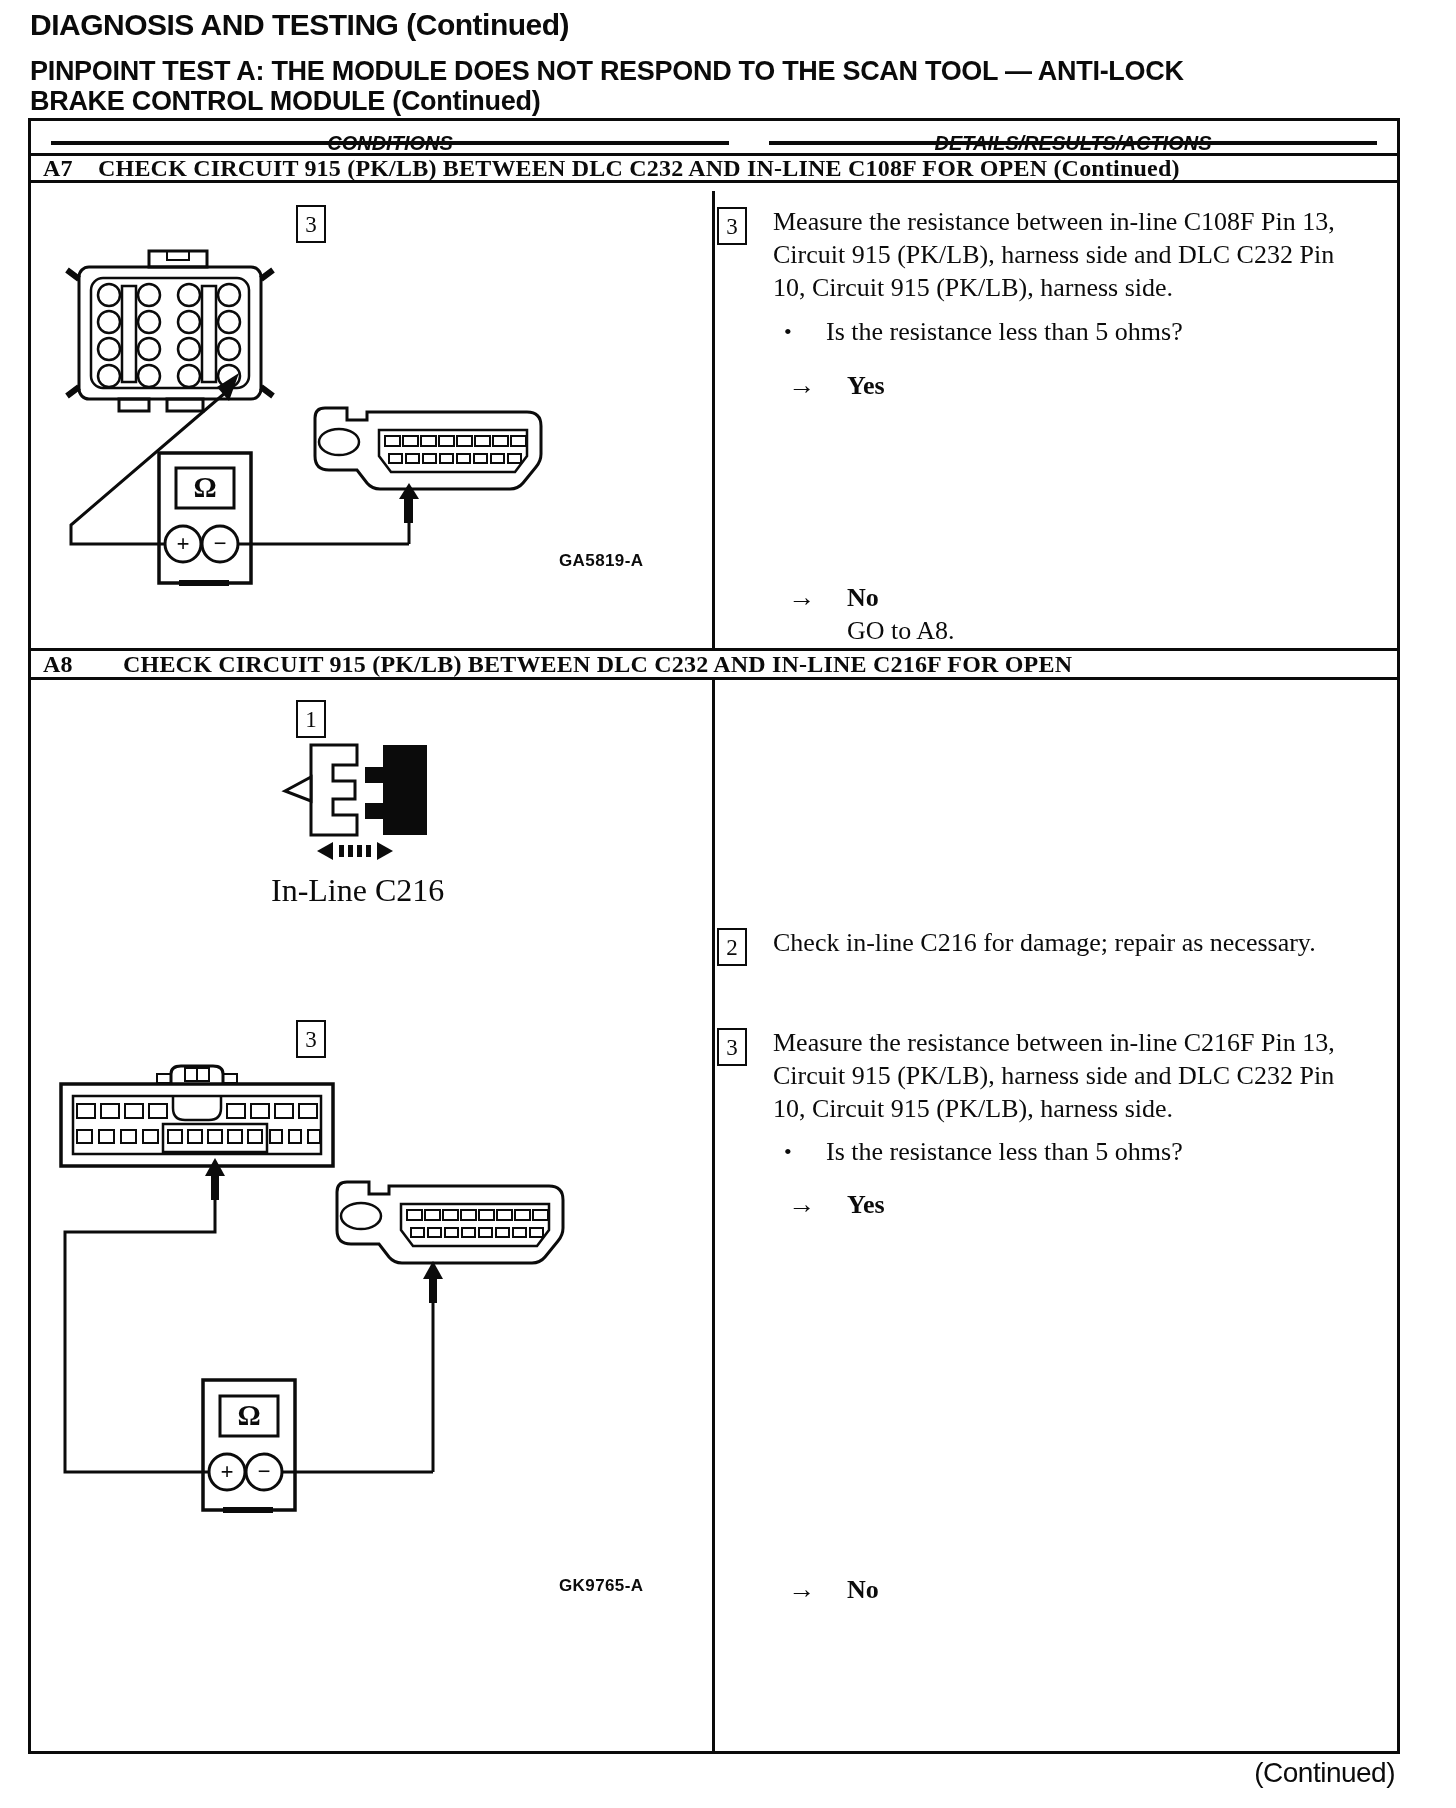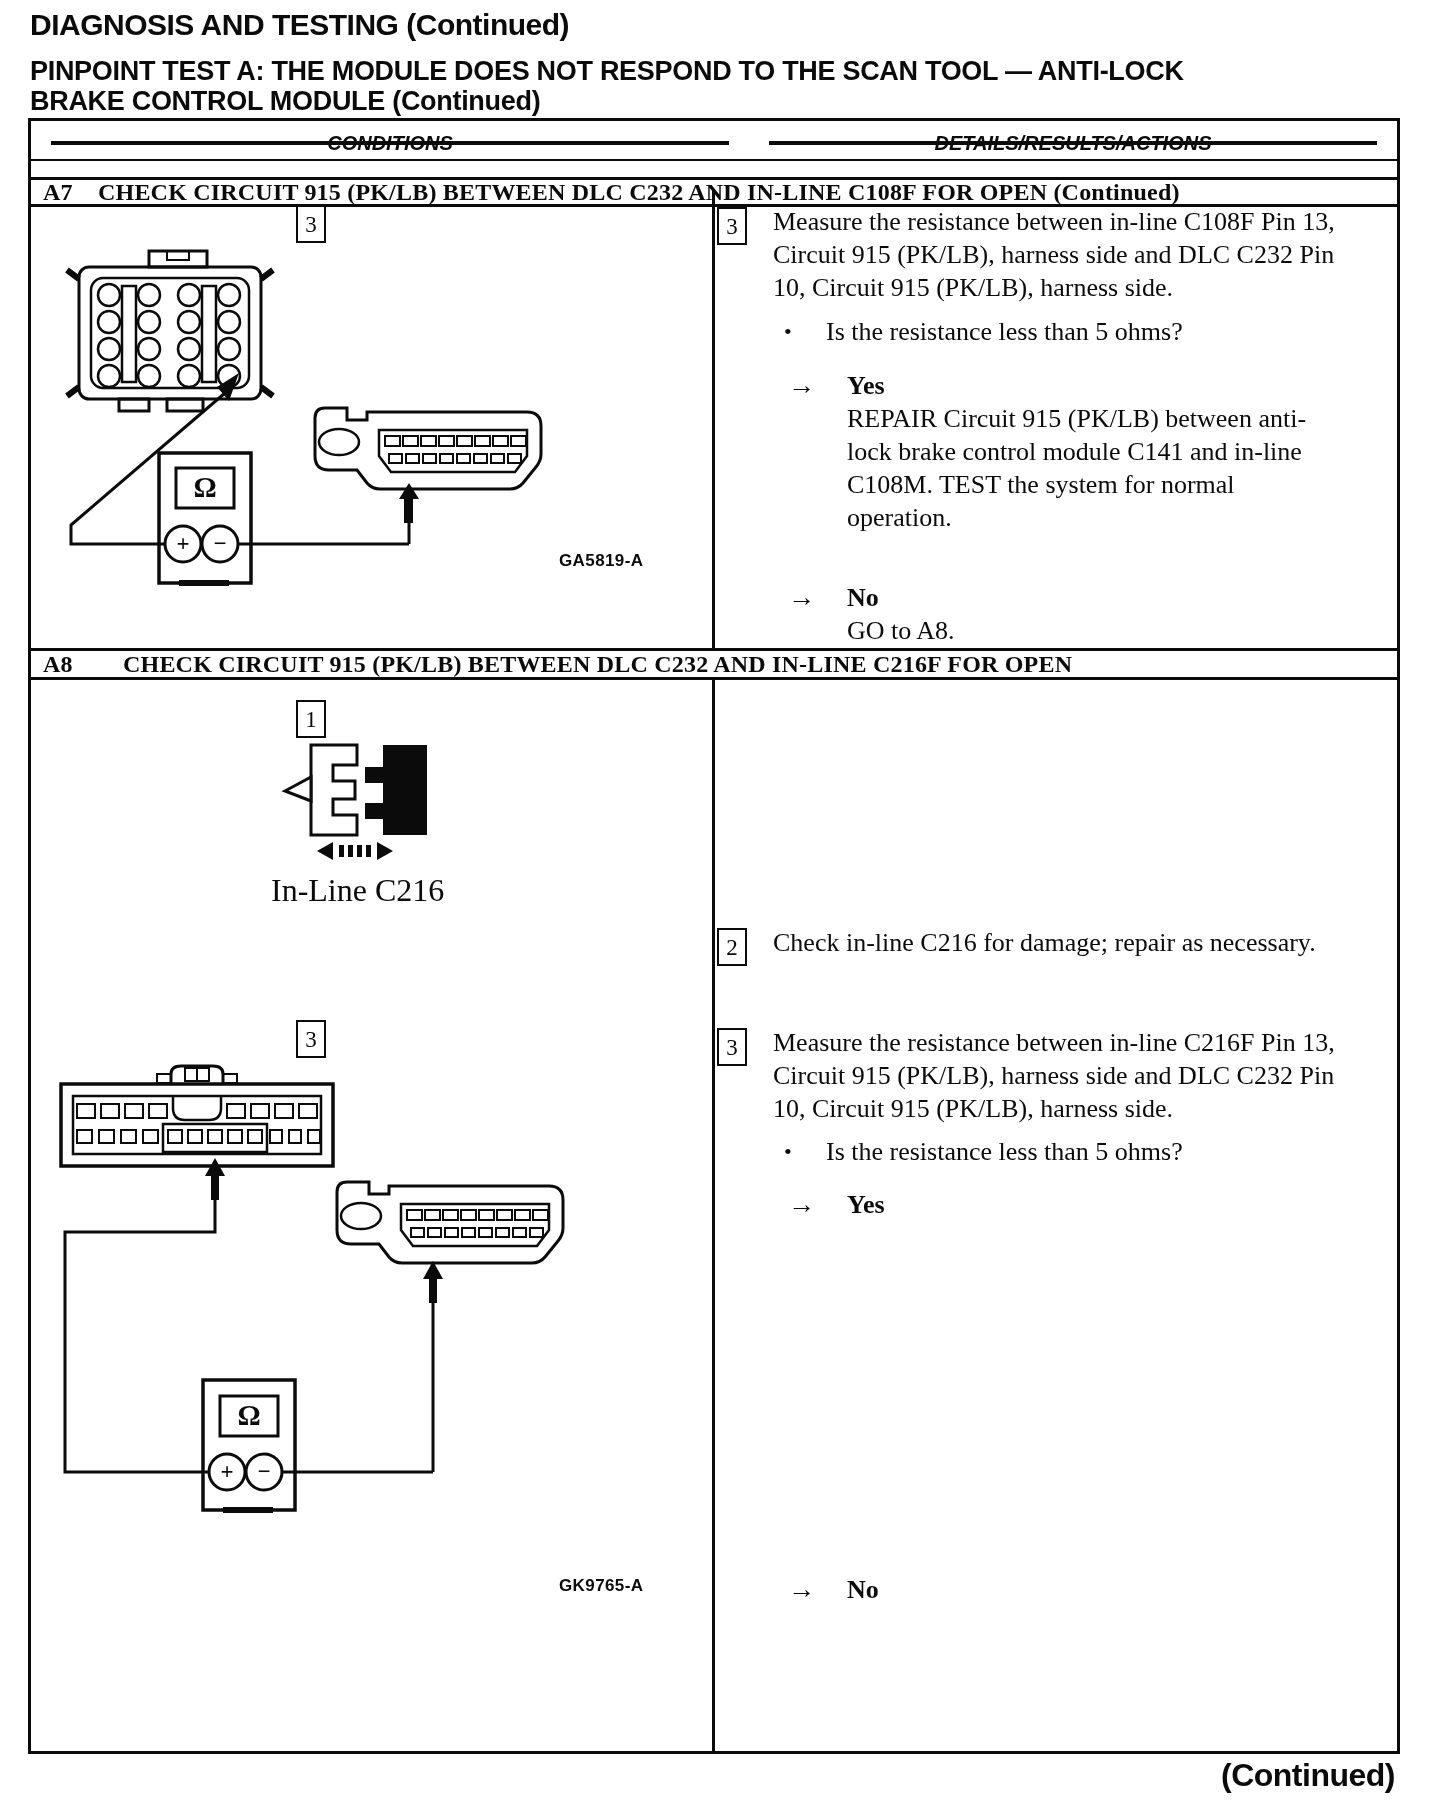--- a/index.html
+++ b/index.html
@@ -35,21 +35,21 @@
   .hdr-left { width:678px; }
   .hdr-right { flex:1; }
 
   .row-title {
     position:absolute; left:0; width:100%; height:32px;
     border-top:3px solid #0b0b0b; border-bottom:3px solid #0b0b0b;
     display:flex; align-items:center;
     font-weight:bold; font-size:24px; letter-spacing:0.2px;
     background:#fff;
   }
-  .rt-a7 { top:56px; height:30px;align-items:center; }
+  .rt-a7 { top:32px; height:30px;align-items:center; }
   .rt-a8 { top:527px;gap:25px; }
   .row-id { margin-left:12px; width:55px; flex:none; }
   .row-txt { white-space:nowrap; }
 
   .content { position:absolute; left:0; width:100%; display:flex; }
   .c-a7 { top:70px;  height:457px; }
   .c-a8 { top:559px; height:1071px; }
   .cell-left  { position:relative; width:684px; height:100%; border-right:3px solid #0b0b0b; flex:none; }
   .cell-right { position:relative; flex:1; height:100%; }
 
@@ -80,21 +80,21 @@
   .rc-bullet .btext { font-size:26px; line-height:33px; width:540px; }
 
   .rc-branch { position:absolute; left:73px; display:flex; }
   .rc-branch .barrow { width:59px; font-size:27px; line-height:32px; flex:none; }
   .rc-branch .bbody  { width:490px; font-size:26px; line-height:33px; }
   .rc-branch .blabel { font-weight:bold; }
 
   .footer-cont {
     position:absolute; top:1757px; left:1180px; width:215px; text-align:right;
     font-family:"Liberation Sans","DejaVu Sans",sans-serif;
-    font-weight:bold; font-size:32px; letter-spacing:-0.5px;
+    font-weight:normal; font-size:28px; letter-spacing:-0.5px;
   }
 </style>
 </head>
 <body>
 
 <div class="page">
 
   <div class="doc-title">DIAGNOSIS AND TESTING (Continued)</div>
   <div class="doc-subtitle">
     <div>PINPOINT TEST A: THE MODULE DOES NOT RESPOND TO THE SCAN TOOL — ANTI-LOCK</div>
@@ -205,21 +205,20 @@
           <div class="stext">Measure the resistance between in-line C108F Pin 13, Circuit 915 (PK/LB), harness side and DLC C232 Pin 10, Circuit 915 (PK/LB), harness side.</div>
         </div>
         <div class="rc-bullet" style="top:124px;">
           <div class="bdot">•</div>
           <div class="btext">Is the resistance less than 5 ohms?</div>
         </div>
         <div class="rc-branch" style="top:178px;">
           <div class="barrow">→</div>
           <div class="bbody">
             <div class="blabel">Yes</div>
-            <div>REPAIR Circuit 915 (PK/LB) between anti-lock brake control module C141 and in-line C108M. TEST the system for normal operation.</div>
           </div>
         </div>
         <div class="rc-branch" style="top:390px;">
           <div class="barrow">→</div>
           <div class="bbody">
             <div class="blabel">No</div>
             <div>GO to A8.</div>
           </div>
         </div>
       </div>

